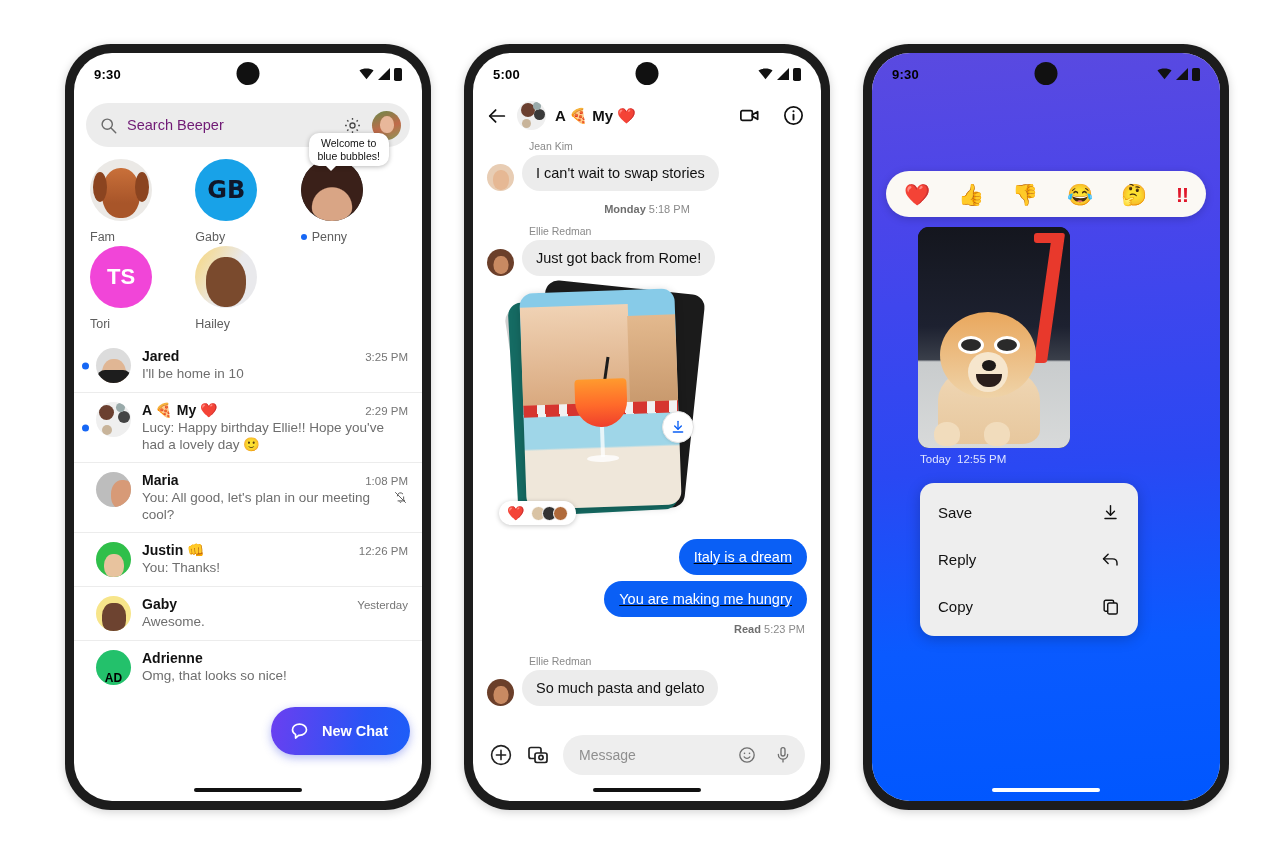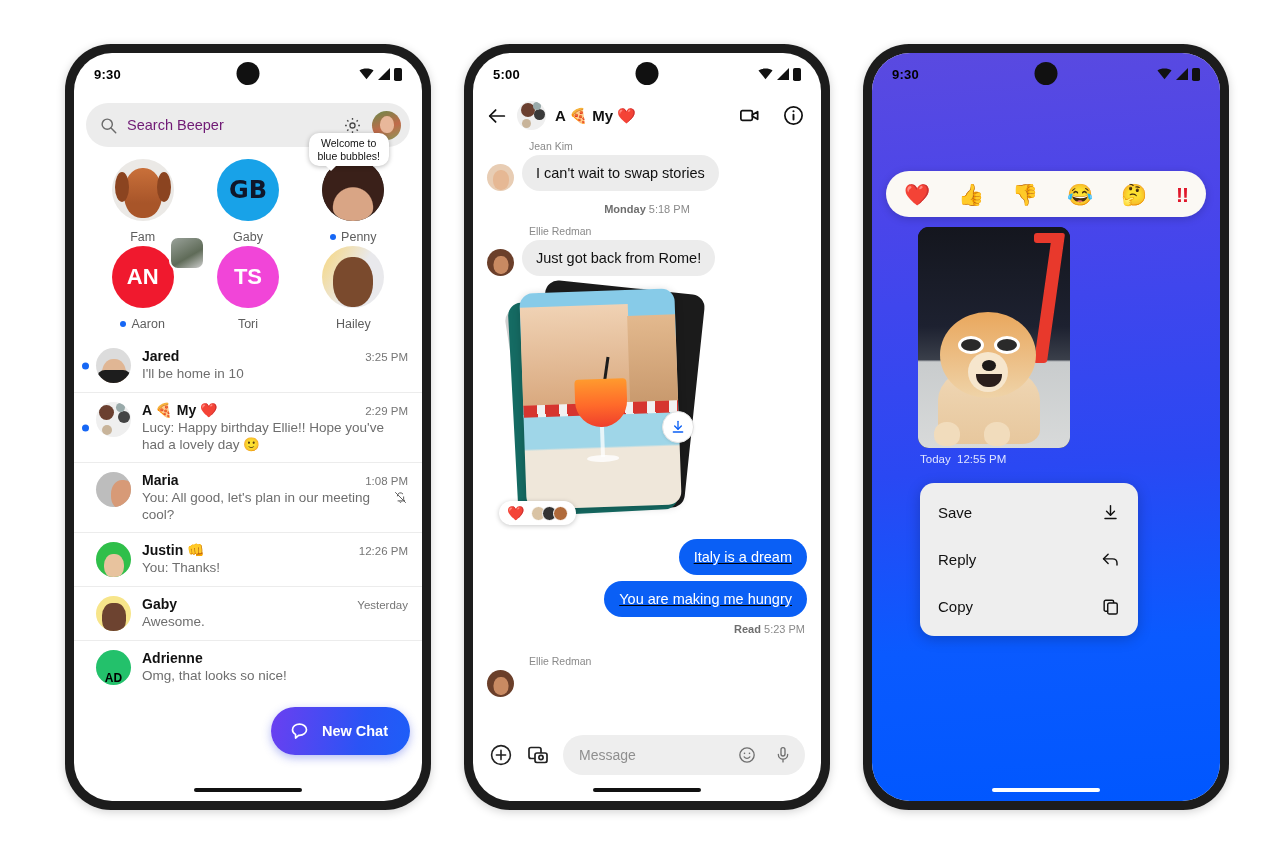--- a/index.html
+++ b/index.html
@@ -73,21 +73,21 @@
     width:48%; height:58%; border-radius:50% 50% 45% 45%;
     background:#e8b79a;
   }
 
   
   .stories {
     display: grid; grid-template-columns: repeat(3,1fr);
     padding: 12px 16px 6px 16px;
     row-gap: 2px;
   }
-  .story { display:flex; flex-direction:column; align-items:center; position:relative; }
+  .story { display:flex; flex-direction:column; position:relative; }
   .st-avatar {
     width: 62px; height: 62px; border-radius: 50%;
     overflow:hidden; position:relative;
     display:flex; align-items:center; justify-content:center;
   }
   .st-name { margin-top: 9px; font-size: 12.5px; color:#5e5e5e; display:flex; align-items:center; gap:5px;}
   .dot-blue { width:6px; height:6px; border-radius:50%; background:#1667f5; display:inline-block;}
   .tooltip {
     position:absolute; top:-26px; left:8px;
     background:#fff; border-radius:10px;
@@ -414,30 +414,20 @@
           <div class="st-avatar av-penny">
               <div class="face"></div>
               <div class="hair"></div>
             </div>
           <div class="st-name">
               <i class="dot-blue"></i>
               <span>Penny</span>
             </div>
         </div>
         <div class="story">
-          <div class="st-avatar av-aaron">
-              <span>AN</span>
-            </div>
-          <div class="av-aaron-badge"></div>
-          <div class="st-name">
-              <i class="dot-blue"></i>
-              <span>Aaron</span>
-            </div>
-        </div>
-        <div class="story">
           <div class="st-avatar av-tori">
               <span>TS</span>
             </div>
           <div class="st-name">
               <span>Tori</span>
             </div>
         </div>
         <div class="story">
           <div class="st-avatar av-hailey">
               <div class="face"></div>
@@ -665,20 +655,21 @@
           <div class="bubble-out">You are making me hungry</div>
         </div>
         <div class="readline">
           <b>Read</b>
           <span>5:23 PM</span>
         </div>
 
         <div class="sender-name">Ellie Redman</div>
         <div class="msg-line">
           <div class="msg-ava ava-ellie"></div>
+          <div class="bubble-in">So much pasta and gelato</div>
         </div>
       </div>
 
       <div class="composer">
         <svg width="24" height="24" viewBox="0 0 24 24">
           <circle cx="12" cy="12" r="9.4" fill="none" stroke="#222" stroke-width="1.6"></circle>
           <path d="M12 7.4v9.2M7.4 12h9.2" stroke="#222" stroke-width="1.6" stroke-linecap="round"></path>
         </svg>
         <svg width="24" height="24" viewBox="0 0 24 24">
           <g fill="none" stroke="#222" stroke-width="1.7" stroke-linejoin="round">

